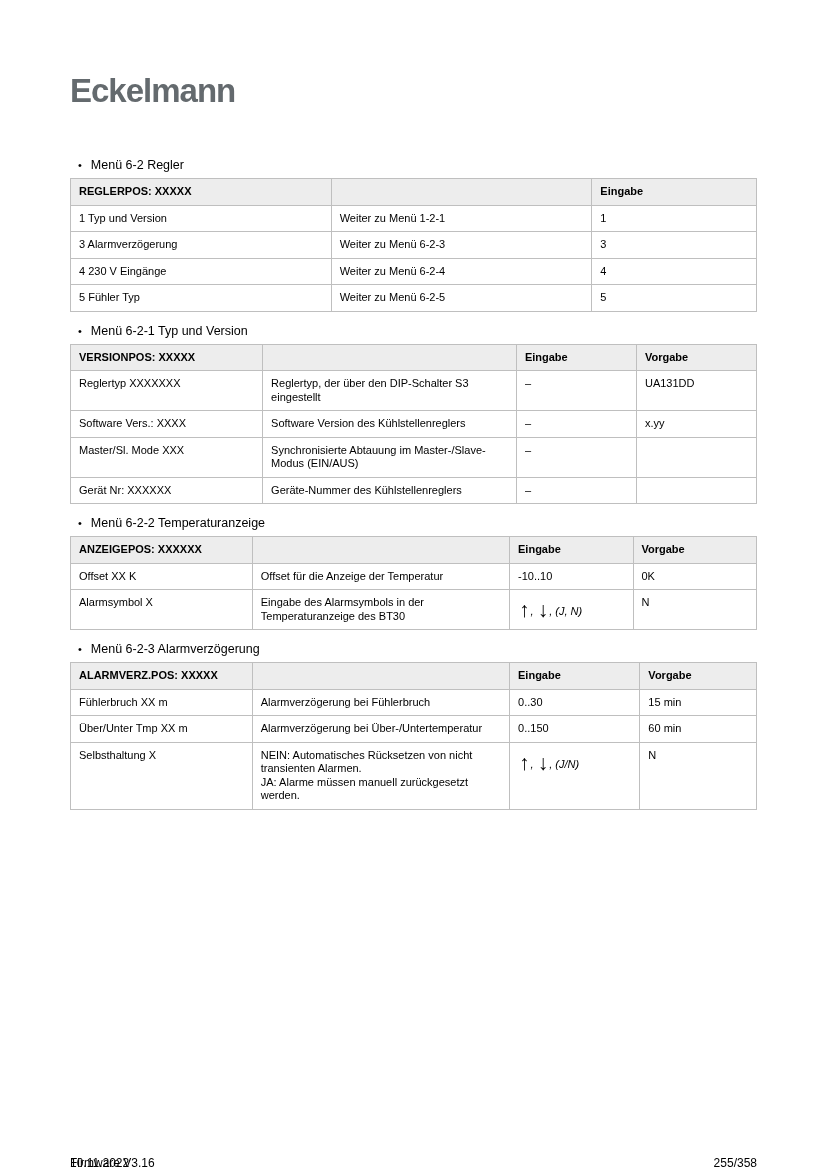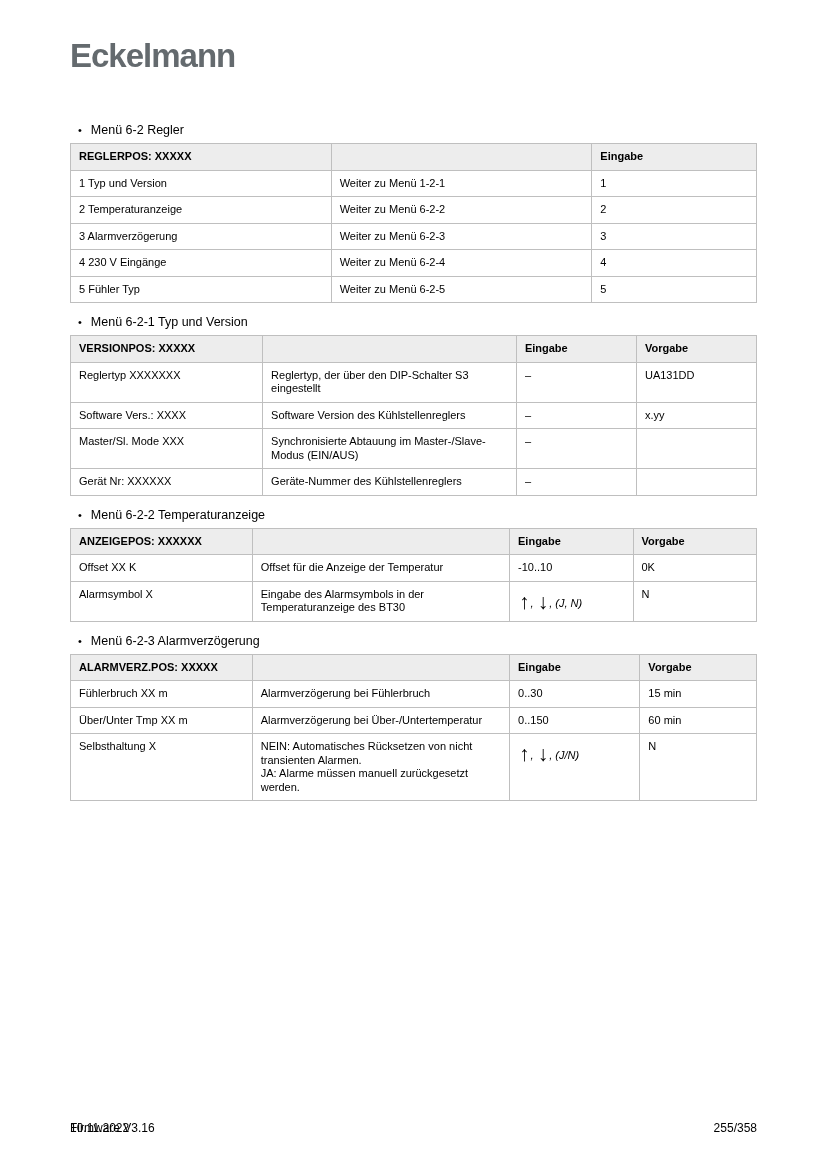--- a/index.html
+++ b/index.html
@@ -4,21 +4,21 @@
 <style>
   * { margin: 0; padding: 0; box-sizing: border-box; }
   html, body { background: #ffffff; }
   body {
     width: 827px; height: 1169px;
     font-family: "Liberation Sans", sans-serif;
     color: #000;
     position: relative;
     overflow: hidden;
   }
-  .page { position: absolute; inset: 0; background: #fff; }
+  .page { position: absolute; inset: 0; background: #fff; margin-top: 35px; }
   .content { position: absolute; left: 70px; top: 0; width: 687px; }
   .logo {
     margin-top: 38px;
     font-size: 33px;
     font-weight: bold;
     letter-spacing: -1px;
     color: #646a6e;
     line-height: 36px;
   }
   .section-heading {
@@ -97,25 +97,20 @@
           <th>Eingabe</th>
         </tr>
       </thead>
       <tbody>
         <tr>
           <td>1 Typ und Version</td>
           <td>Weiter zu Menü 1-2-1</td>
           <td>1</td>
         </tr>
         <tr>
-          <td>2 Temperaturanzeige</td>
-          <td>Weiter zu Menü 6-2-2</td>
-          <td>2</td>
-        </tr>
-        <tr>
           <td>3 Alarmverzögerung</td>
           <td>Weiter zu Menü 6-2-3</td>
           <td>3</td>
         </tr>
         <tr>
           <td>4 230 V Eingänge</td>
           <td>Weiter zu Menü 6-2-4</td>
           <td>4</td>
         </tr>
         <tr>

